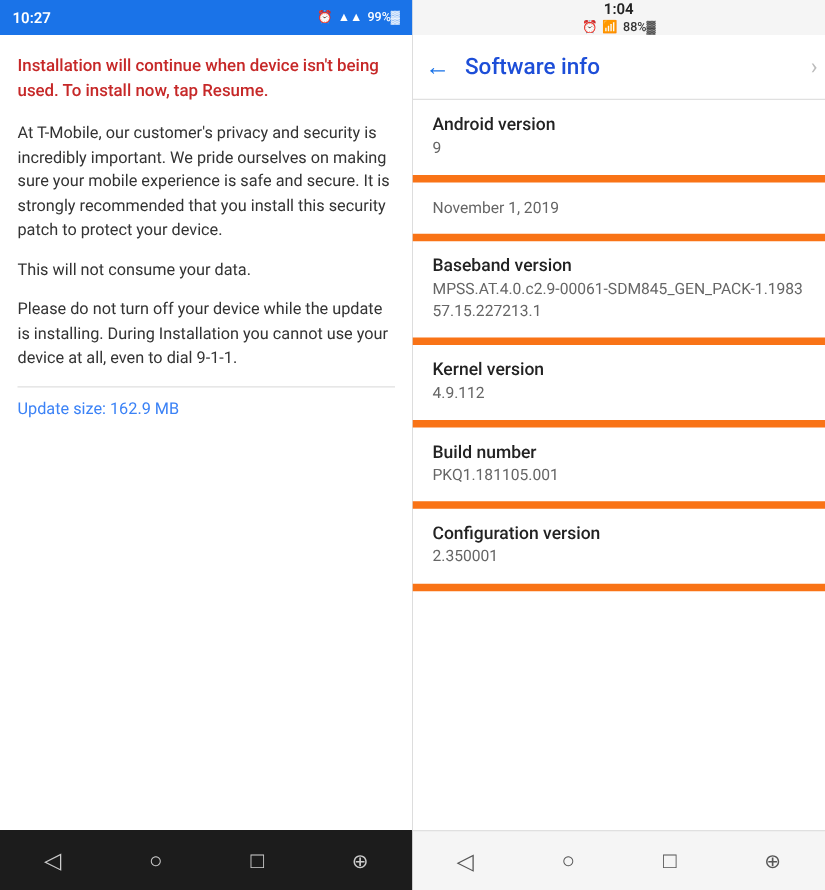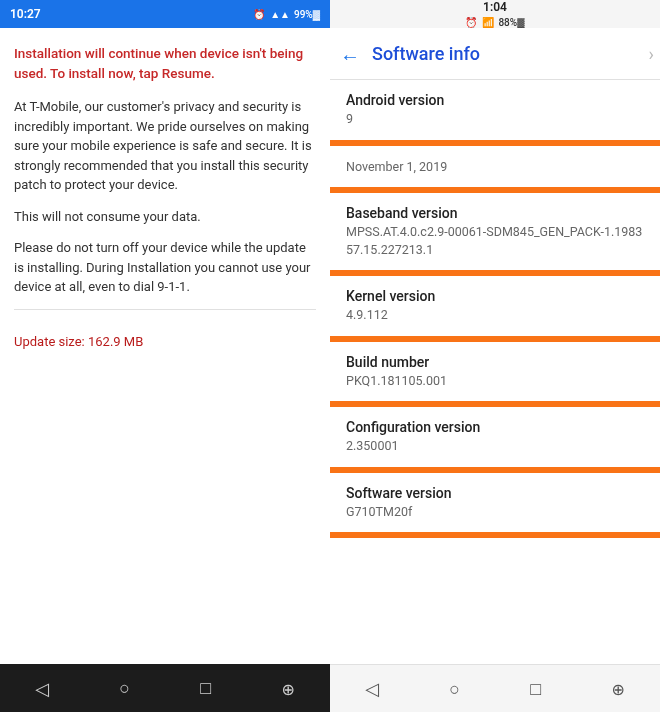--- a/index.html
+++ b/index.html
@@ -48,23 +48,23 @@
       margin-bottom: 14px;
     }
     .body-text {
       color: #333;
       font-size: 13px;
       line-height: 1.5;
       margin-bottom: 12px;
     }
     .update-size-bar {
       border-top: 1px solid #e0e0e0;
-      padding-top: 24px;
+      padding-top: 10px;
       margin-top: 4px;
-      color: #b91c1c;
+      color: #3b82f6;
       font-size: 13px;
     }
     .left-navbar {
       height: 48px;
       background: #1c1c1c;
       display: flex;
       align-items: center;
       justify-content: space-around;
     }
     .nav-icon {
@@ -231,24 +231,20 @@
       <div class="info-value">4.9.112</div>
     </div>
     <div class="info-row">
       <div class="info-label">Build number</div>
       <div class="info-value">PKQ1.181105.001</div>
     </div>
     <div class="info-row">
       <div class="info-label">Configuration version</div>
       <div class="info-value">2.350001</div>
     </div>
-    <div class="info-row">
-      <div class="info-label">Software version</div>
-      <div class="info-value">G710TM20f</div>
-    </div>
   </div>
 
   <div class="right-navbar">
     <span class="right-nav-icon icon-back"></span>
     <span class="right-nav-icon icon-circle"></span>
     <span class="right-nav-icon icon-square"></span>
     <span class="right-nav-icon icon-menu"></span>
   </div>
 </div>
 

